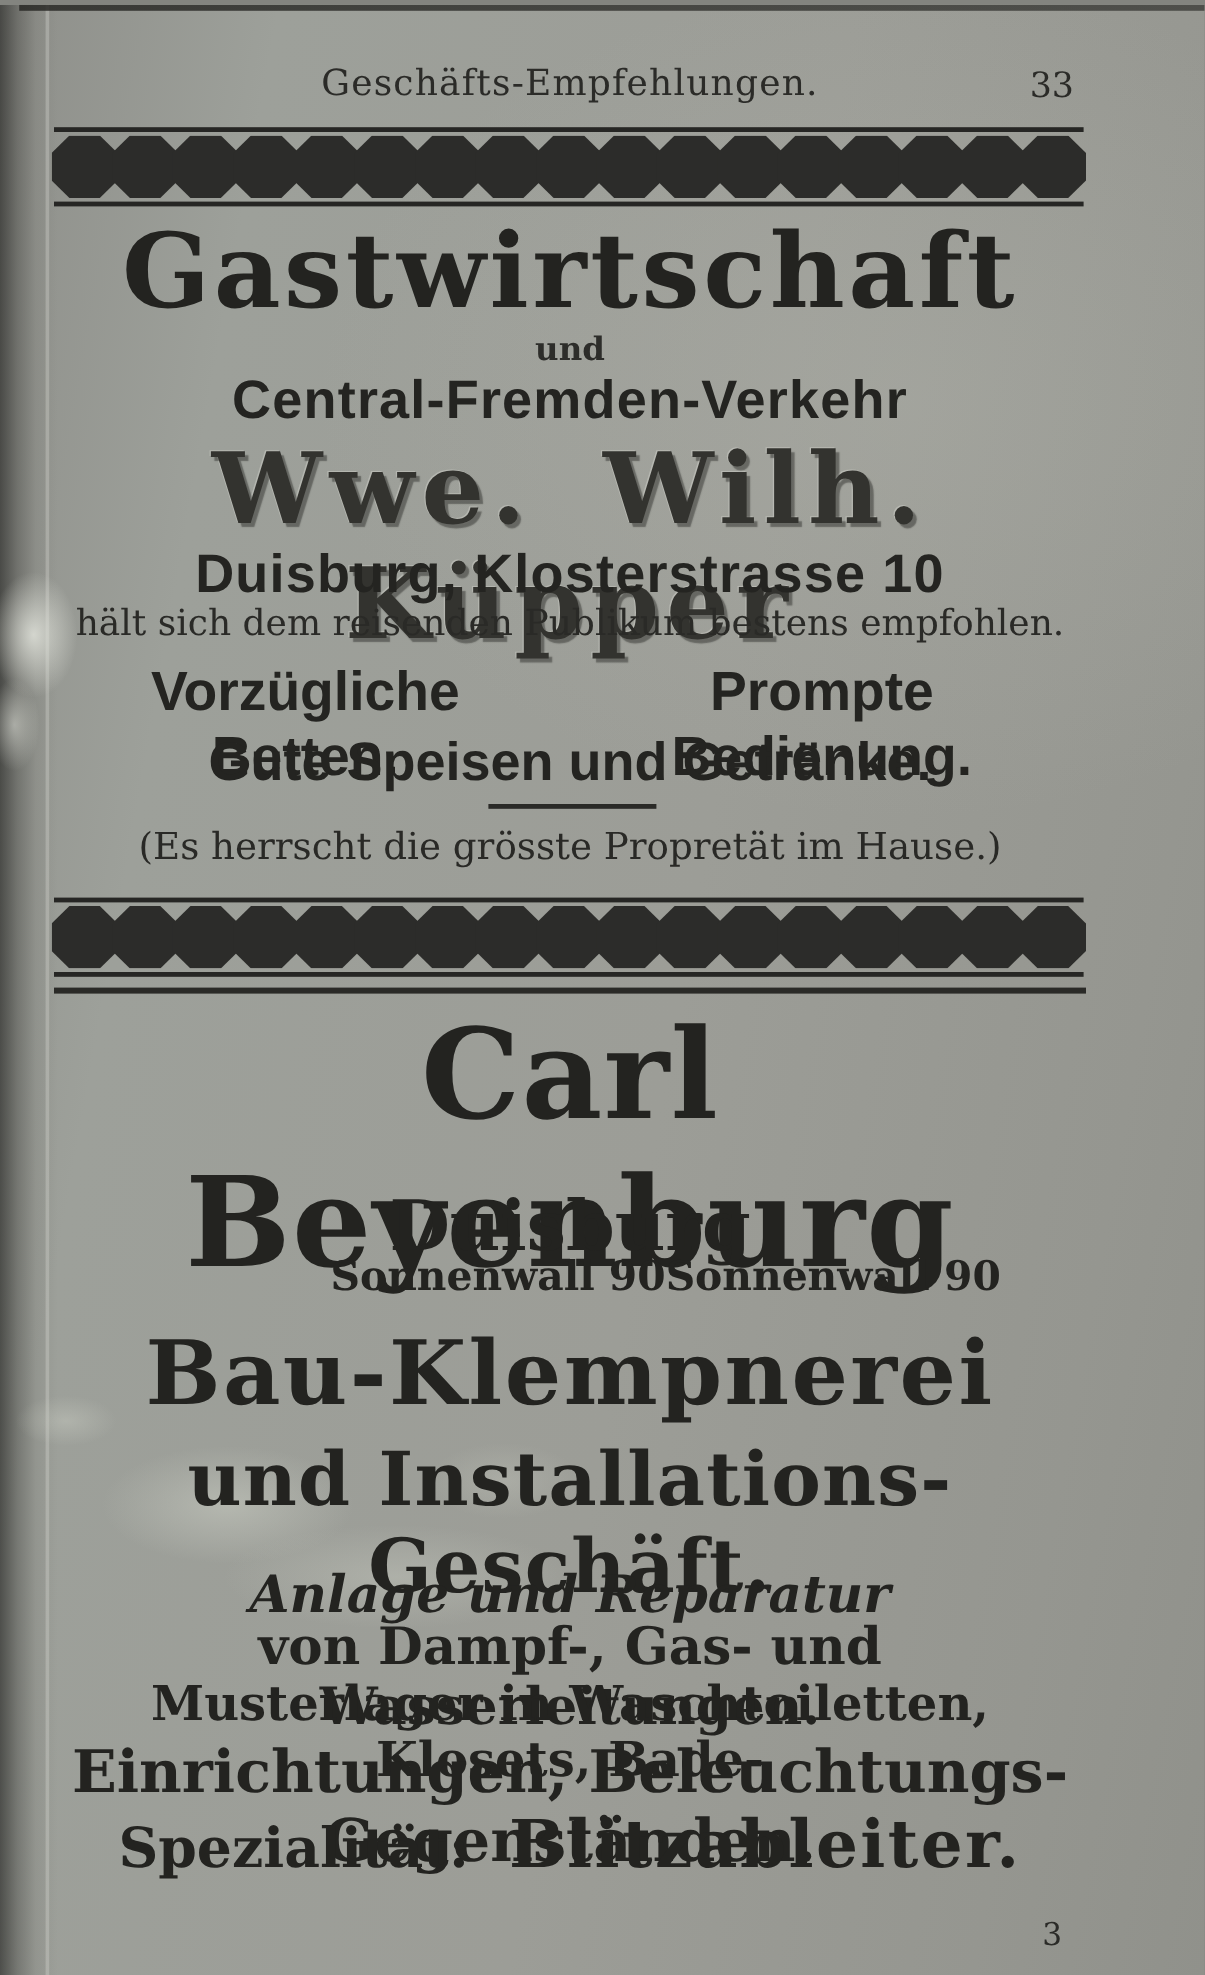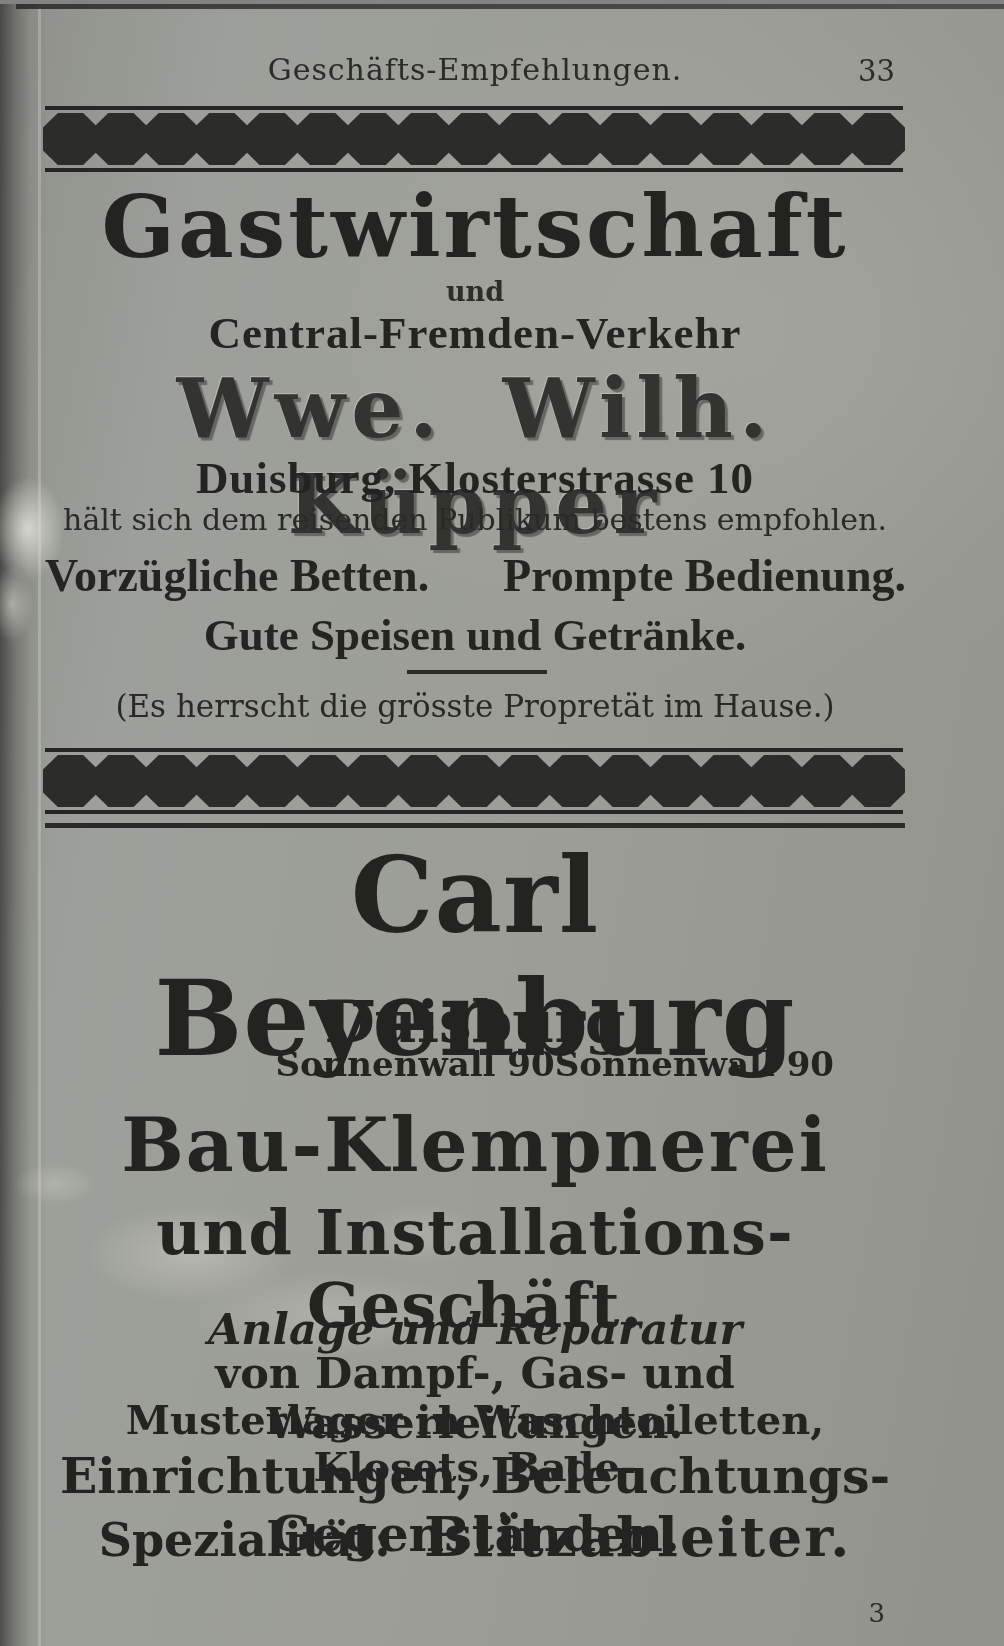--- a/index.html
+++ b/index.html
@@ -56,21 +56,21 @@
   }
   .hrule { position: absolute; background: #2a2a27; }
 
   
   .running-head { top: 48px; font-size: 30px; letter-spacing: 1px; color: #2b2b28; }
   .pagenum { position: absolute; font-size: 29px; color: #2b2b28; }
   .slab-xl {
     top: 172px; font-size: 86px; font-weight: bold; letter-spacing: 3px; color: #232320;
   }
   .und-sm { top: 272px; font-size: 27px; font-weight: bold; color: #2d2d2a; }
-  .gothic { font-family: Liberation Serif, serif; font-weight: bold; color: #242421; }
+  .gothic { font-family: Liberation Sans, sans-serif; font-weight: bold; color: #242421; }
   .central { top: 303px; font-size: 45px; letter-spacing: 1px; }
   .kuepper {
     top: 356px; font-size: 82px; font-weight: bold; letter-spacing: 6px; word-spacing: 24px;
     color: #33332f;
     text-shadow: 3px 3px 1px rgba(18,18,16,0.40), -1px -1px 0 rgba(235,235,228,0.30);
   }
   .kloster { top: 448px; font-size: 45px; letter-spacing: 1px; }
   .tagline { top: 498px; font-size: 30px; color: #2a2a27; }
   .features {
     position: absolute; top: 545px; left: 45px; right: 98px;

